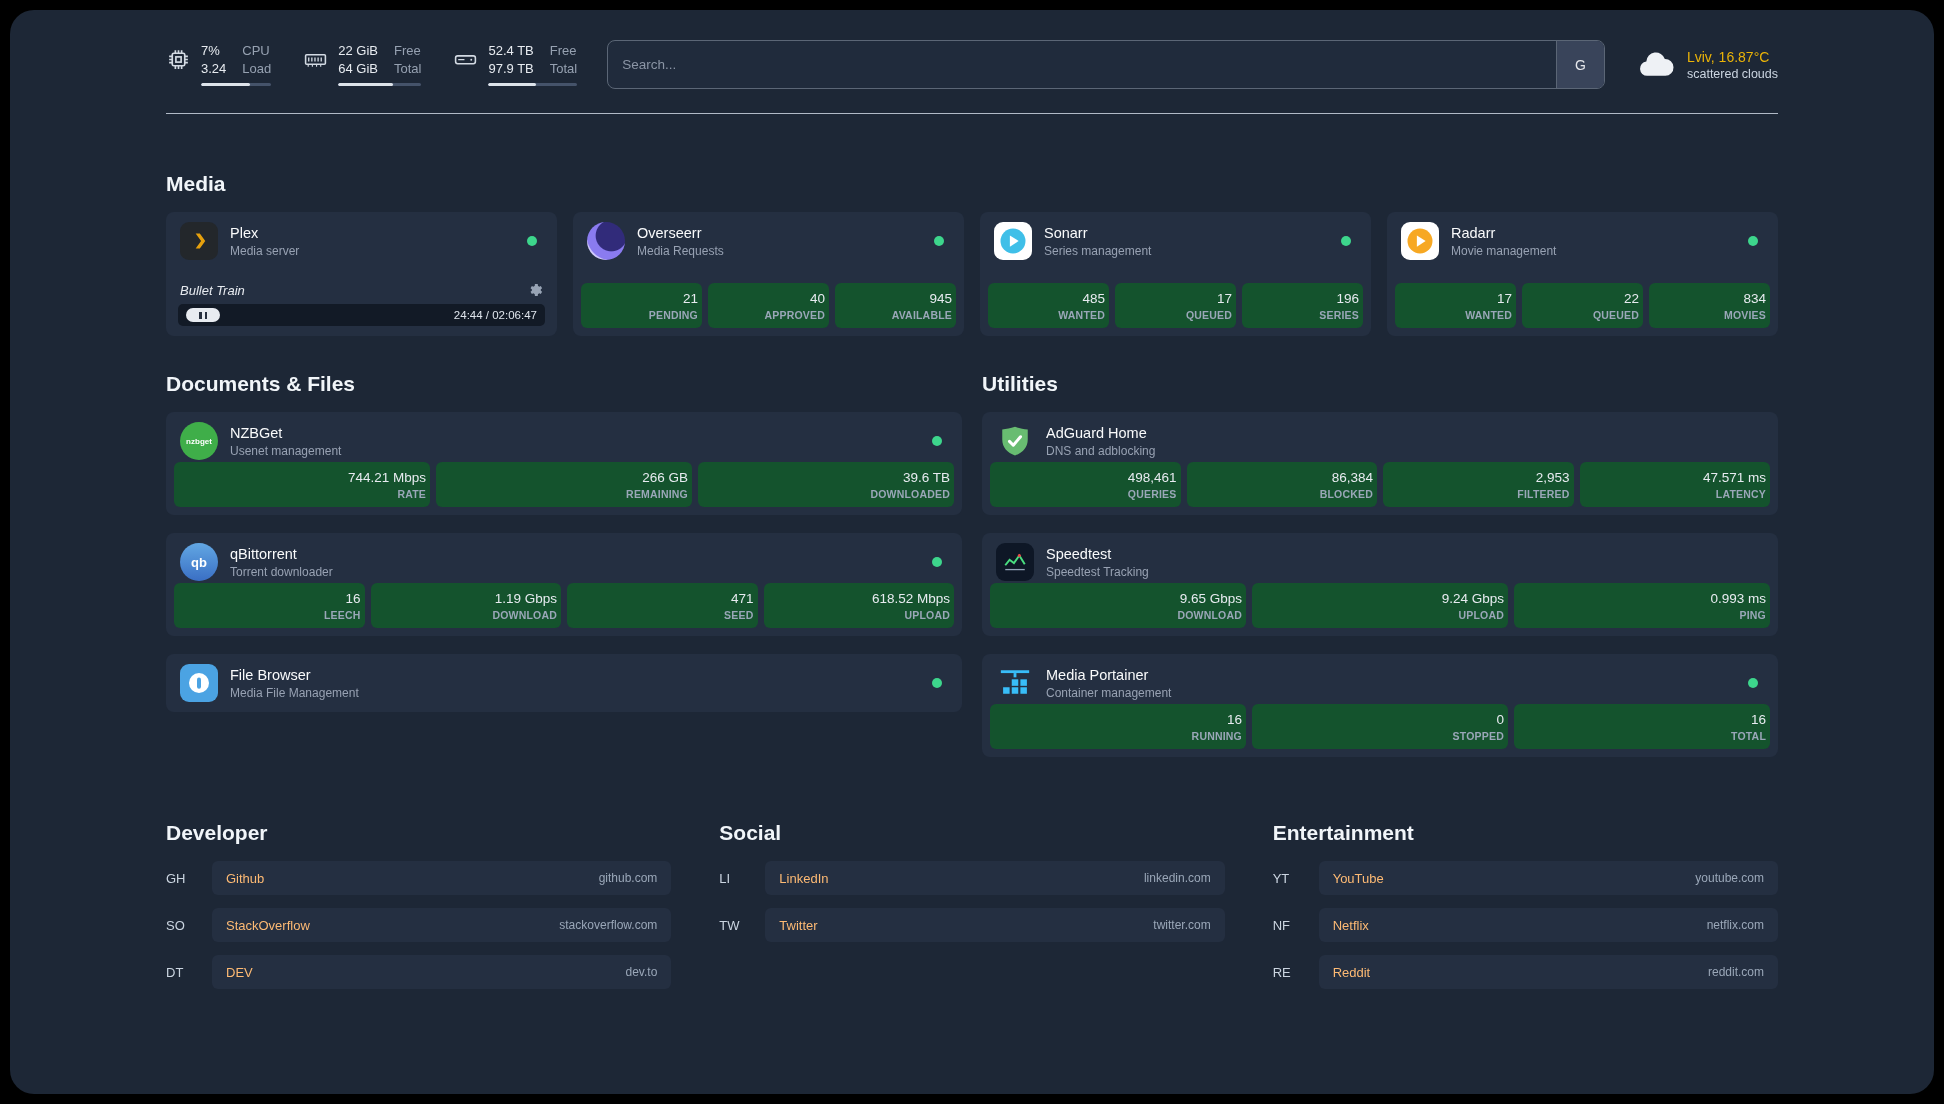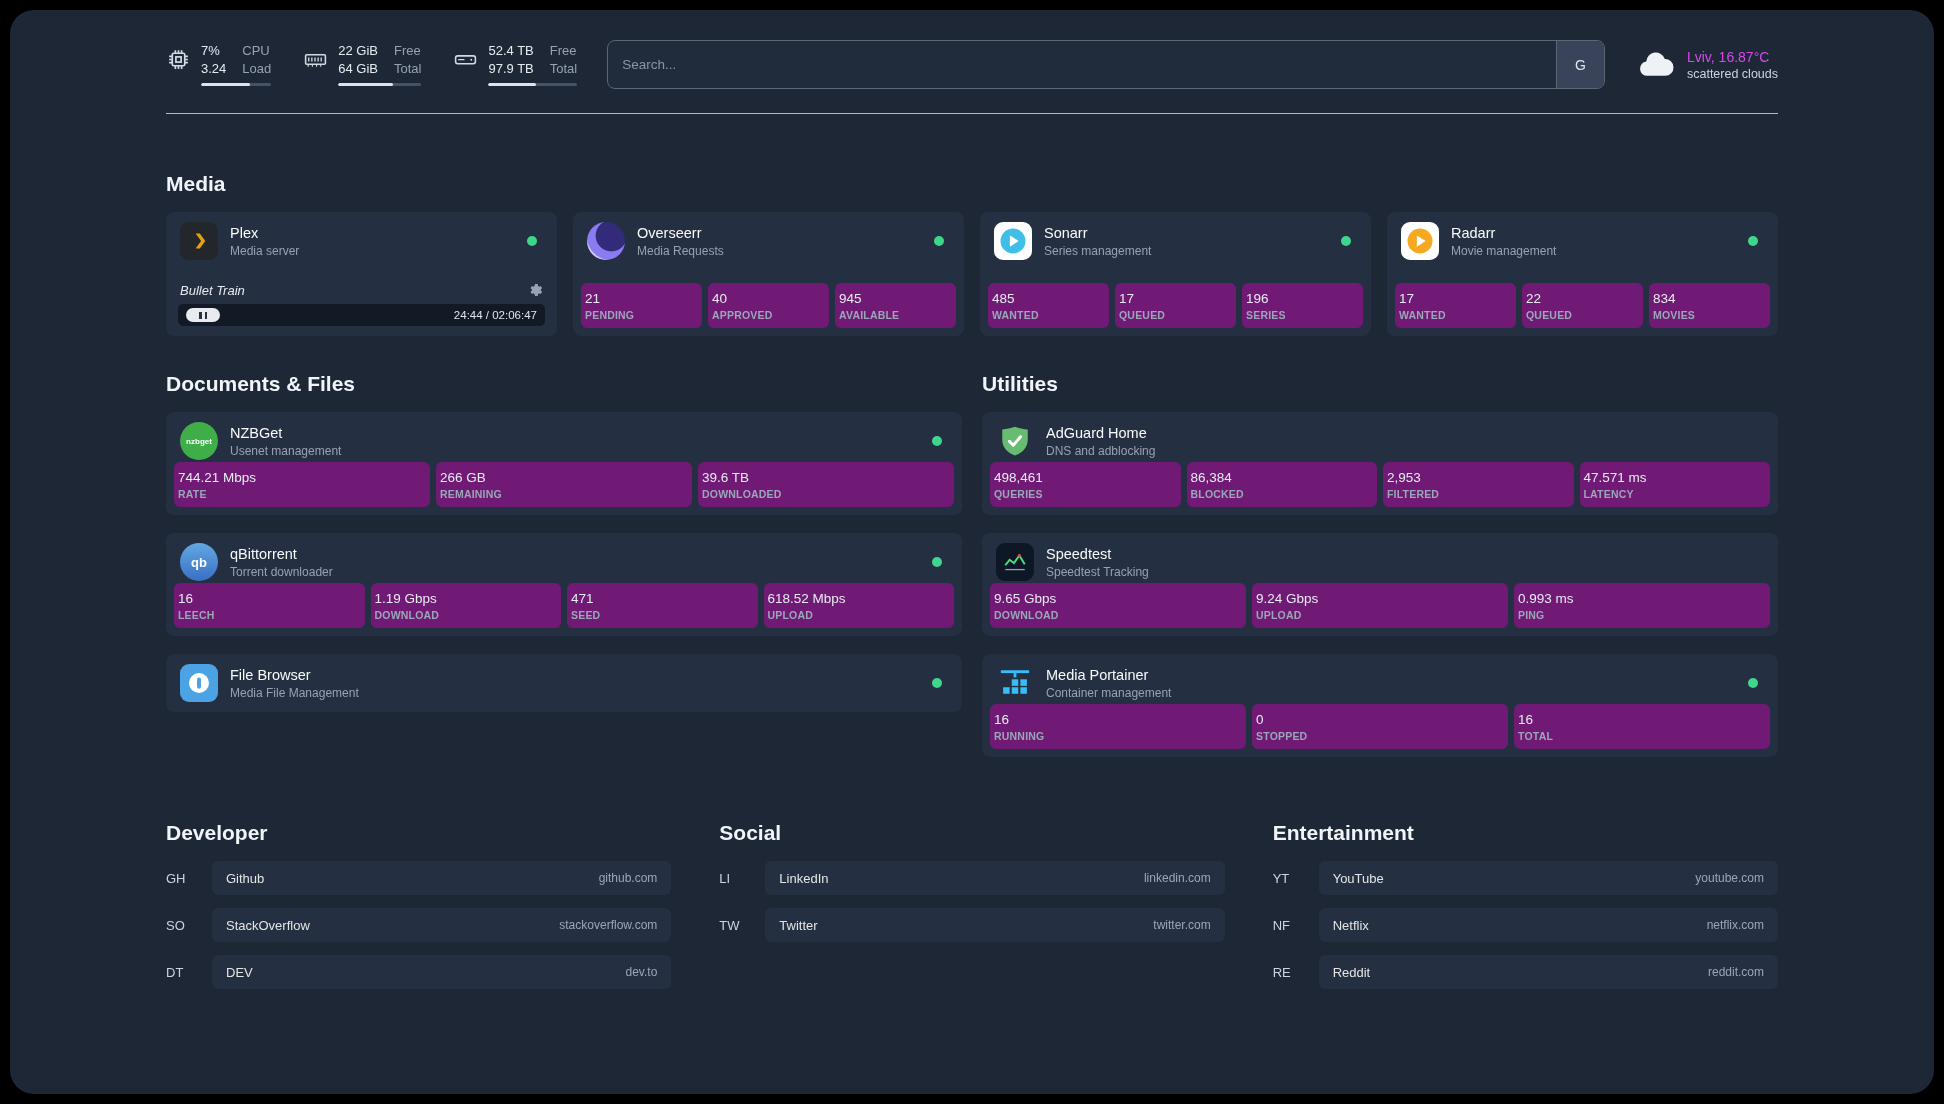--- a/index.html
+++ b/index.html
@@ -20,21 +20,21 @@
   .res-bar span { display:block; height:100%; background:#dde3ea; border-radius:2px; }
 
   .searchbox { flex:1; display:flex; height:49px; border:1px solid #5b6676; border-radius:8px; overflow:hidden; background:#202b3c; margin:0 30px; }
   .search-input { flex:1; background:transparent; border:none; outline:none; color:#d1d5db; font-size:13.5px; padding:0 14px; }
   .search-input::placeholder { color:#8b95a5; }
   .search-go { width:48px; background:#39445a; color:#e5e7eb; border:none; border-left:1px solid #5b6676; font-size:14px; cursor:pointer; }
 
   .weather { display:flex; align-items:center; gap:12px; }
   .weather-icon { width:40px; height:40px; color:#eef1f5; }
   .weather-icon svg { width:100%; height:100%; }
-  .weather-loc { font-size:14px; color:#d946ef; }
+  .weather-loc { font-size:14px; color:#eab308; }
   .weather-cond { font-size:12.5px; color:#cbd5e1; margin-top:2px; }
 
   .divider { margin-top:24px; border-bottom:1.5px solid rgba(203,213,225,.85); }
 
   
   .section-title { font-size:21px; font-weight:600; color:#f1f5f9; margin-bottom:16px; }
   .section-media { margin-top:58px; }
   .media-grid { display:grid; grid-template-columns:repeat(4,1fr); gap:16px; }
   .cols2 { display:grid; grid-template-columns:1fr 1fr; gap:20px; margin-top:36px; }
   .col-stack { display:flex; flex-direction:column; gap:18px; }
@@ -42,21 +42,21 @@
   
   .card { background:#242f41; border-radius:8px; padding:8px; display:flex; flex-direction:column; cursor:pointer; }
   .media-grid .card { height:124px; }
   .card-head { display:flex; align-items:center; gap:12px; padding:2px 6px; }
   .titles { flex:1; min-width:0; }
   .title { font-size:14.5px; font-weight:500; color:#f9fafb; }
   .subtitle { font-size:12px; color:#98a2b3; margin-top:3px; }
   .dot { width:10px; height:10px; border-radius:50%; background:#3dd68c; margin-right:6px; flex:none; }
   .stats { display:flex; gap:6px; margin-top:auto; }
   .col-stack .stats { }
-  .stat { flex:1; background:#701a75; border-radius:6px; padding:8px 4px 7px; text-align:left; }
+  .stat { flex:1; background:#14532d; border-radius:6px; padding:8px 4px 7px; text-align:right; }
   .stat-value { font-size:13.5px; color:#e7ebf0; }
   .stat-label { font-size:10.5px; font-weight:700; color:#9aa7b8; margin-top:3px; letter-spacing:.2px; }
 
   
   .app-icon { width:38px; height:38px; display:flex; align-items:center; justify-content:center; flex:none; }
   .ic-plex { background:#23272b; border-radius:9px; }
   .ic-plex svg { width:20px; height:20px; }
   .ic-overseerr { border-radius:50%; background:radial-gradient(circle at 64% 36%, #312b7a 0 44%, #8a7bf0 47% 70%, #cfc8fb 73% 100%); }
   .ic-sonarr,.ic-radarr { background:#fff; border-radius:9px; }
   .ic-sonarr svg,.ic-radarr svg { width:30px; height:30px; }
@@ -79,21 +79,21 @@
   .pause-btn { width:34px; height:14px; border-radius:7px; background:#e8ecf1; display:flex; align-items:center; justify-content:center; gap:3px; border:none; cursor:pointer; flex:none; }
   .pause-btn i { display:block; width:2.5px; height:7px; background:#27303f; }
   .player-track { flex:1; }
   .player-time { font-size:11.5px; color:#dfe5ec; white-space:nowrap; }
 
   
   .bm-grid { display:grid; grid-template-columns:repeat(3,1fr); gap:48px; margin-top:64px; }
   .bm-row { display:flex; align-items:center; margin-bottom:13px; cursor:pointer; }
   .bm-abbr { width:46px; font-size:13px; color:#cbd5e1; }
   .bm-pill { flex:1; height:34px; background:#242f41; border-radius:6px; display:flex; align-items:center; justify-content:space-between; padding:0 14px; }
-  .bm-name { font-size:13px; color:#e5e5e5; }
+  .bm-name { font-size:13px; color:#fdba74; }
   .bm-domain { font-size:12px; color:#9aa7b8; }
 </style>
 </head>
 <body>
 
 <div class="panel">
   <div class="container">
 
     <header class="topbar">
       <div class="resources">

